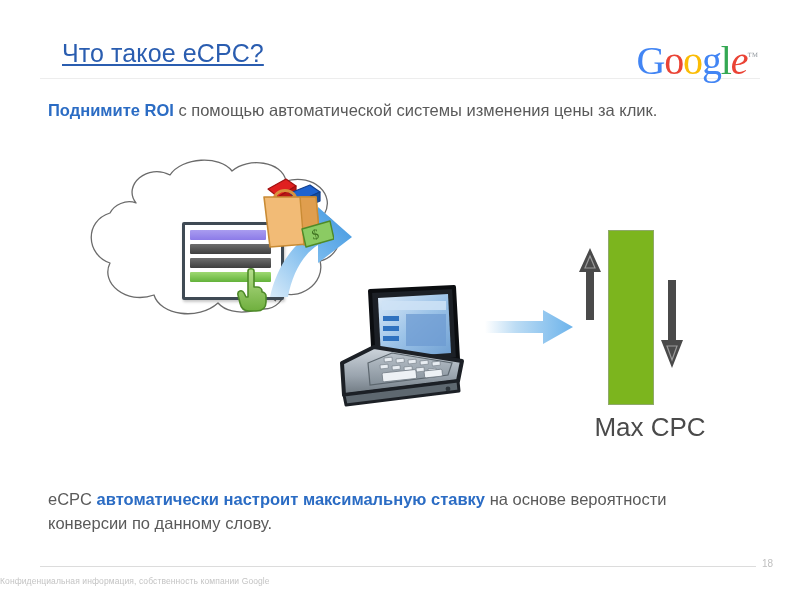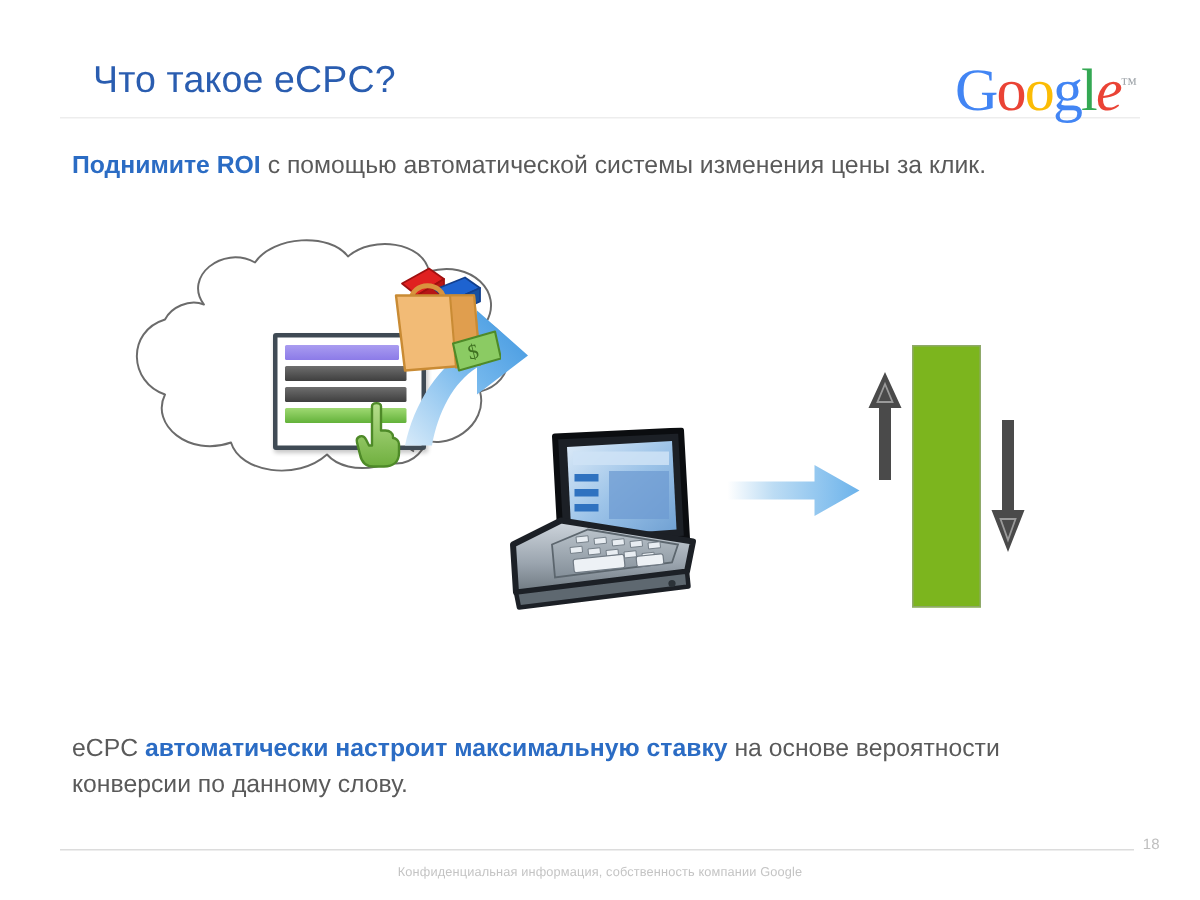--- a/index.html
+++ b/index.html
@@ -19,20 +19,21 @@
   
   #slide-title {
     position: absolute;
     left: 62px;
     top: 39px;
     font-size: 25px;
     font-weight: 400;
     color: #2A5DB0;
     letter-spacing: 0.1px;
     white-space: nowrap;
+    text-decoration: underline;
   }
   #header-rule {
     position: absolute;
     left: 40px;
     top: 78px;
     width: 720px;
     height: 1px;
     background: #EDEDED;
   }
 
@@ -220,21 +221,21 @@
     top: 558px;
     font-size: 10px;
     color: #BFBFBF;
     margin-left: 28px;
   }
   #confidential-note {
     position: absolute;
     left: 0;
     right: 0;
     top: 576px;
-    text-align: center;
+    text-align: left;
     font-size: 8.5px;
     color: #C4C4C4;
     letter-spacing: 0.1px;
   }
 </style>
 </head>
 <body>
 
 <div id="slide-title">Что такое eCPC?</div>
 
@@ -411,19 +412,20 @@
     </svg>
   </div>
 
   <div id="arrow-down">
     <svg width="24" height="88" viewBox="0 0 24 88">
       <path d="M12 88 L 23 60 L 16 60 L 16 0 L 8 0 L 8 60 L 1 60 Z" fill="#4A4A4A"></path>
       <path d="M12 80 L 17 66 L 7 66 Z" fill="none" stroke="#9A9A9A" stroke-width="1.2"></path>
     </svg>
   </div>
 
+  <div id="cpc-label">Max CPC</div>
 </div>
 
 <div class="body-copy" id="closing-copy"><span>eCPC </span><span class="hl">автоматически настроит максимальную ставку</span><span> на основе вероятности конверсии по данному слову.</span></div>
 
 <div id="footer-rule"></div>
 <div id="page-number">18</div>
 <div id="confidential-note">Конфиденциальная информация, собственность компании Google</div>
 
 </body></html>

